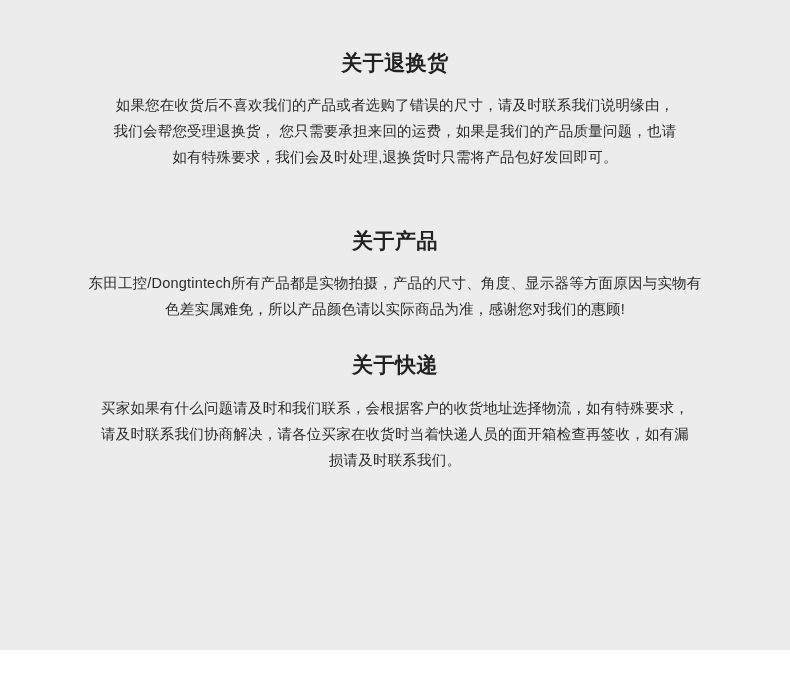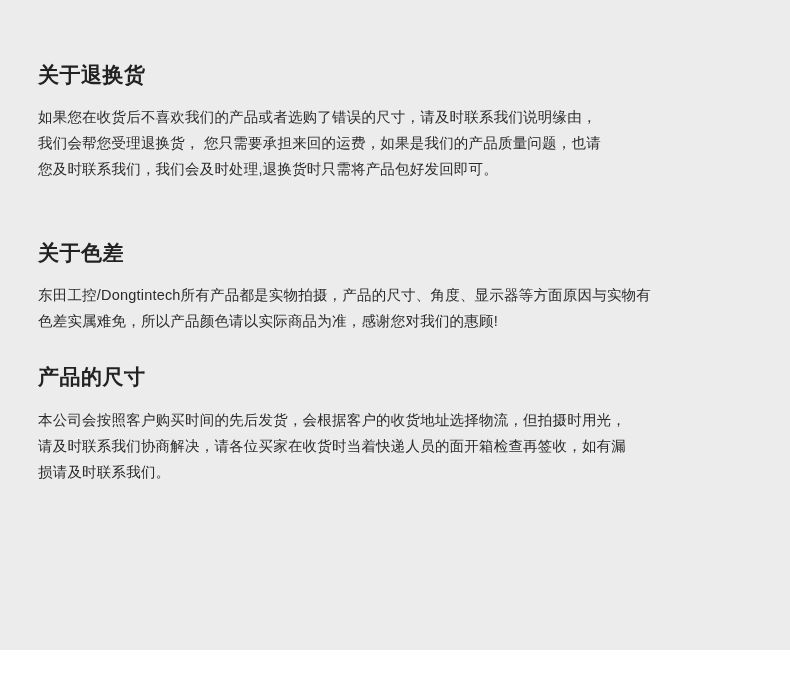--- a/index.html
+++ b/index.html
@@ -23,22 +23,23 @@
     position: absolute;
     left: 0;
     top: 0;
     width: 790px;
     height: 650px;
     background: #ececec;
   }
   .content {
     position: absolute;
     left: 38px;
-    top: 62px;
+    top: 50px;
     width: 714px;
+    text-align: center;
   }
   .section {
     margin-bottom: 0;
   }
   .section-title {
     font-size: 21px;
     font-weight: bold;
     color: #222222;
     letter-spacing: 0.5px;
     margin: 0 0 17px 0;
@@ -68,39 +69,39 @@
 <body>
 
 <div class="page">
   <div class="panel">
     <div class="content">
 
       <div class="section">
         <h2 class="section-title">关于退换货</h2>
         <p class="section-body">如果您在收货后不喜欢我们的产品或者选购了错误的尺寸，请及时联系我们说明缘由，
 我们会帮您受理退换货， 您只需要承担来回的运费，如果是我们的产品质量问题，也请
-您及时联系我们，我们会及时处理,退换货时只需将产品包好发回即可。</p>
+如有特殊要求，我们会及时处理,退换货时只需将产品包好发回即可。</p>
       </div>
 
       <div class="gap-1"></div>
 
 
       <div class="gap-2"></div>
 
       <div class="section">
-        <h2 class="section-title">关于色差</h2>
+        <h2 class="section-title">关于产品</h2>
         <p class="section-body">东田工控/Dongtintech所有产品都是实物拍摄，产品的尺寸、角度、显示器等方面原因与实物有
 色差实属难免，所以产品颜色请以实际商品为准，感谢您对我们的惠顾!</p>
       </div>
 
       <div class="gap-3"></div>
 
       <div class="section">
-        <h2 class="section-title">产品的尺寸</h2>
-        <p class="section-body">本公司会按照客户购买时间的先后发货，会根据客户的收货地址选择物流，但拍摄时用光，
+        <h2 class="section-title">关于快递</h2>
+        <p class="section-body">买家如果有什么问题请及时和我们联系，会根据客户的收货地址选择物流，如有特殊要求，
 请及时联系我们协商解决，请各位买家在收货时当着快递人员的面开箱检查再签收，如有漏
 损请及时联系我们。</p>
       </div>
 
     </div>
   </div>
   <div class="footer-space"></div>
 </div>
 
 </body></html>

